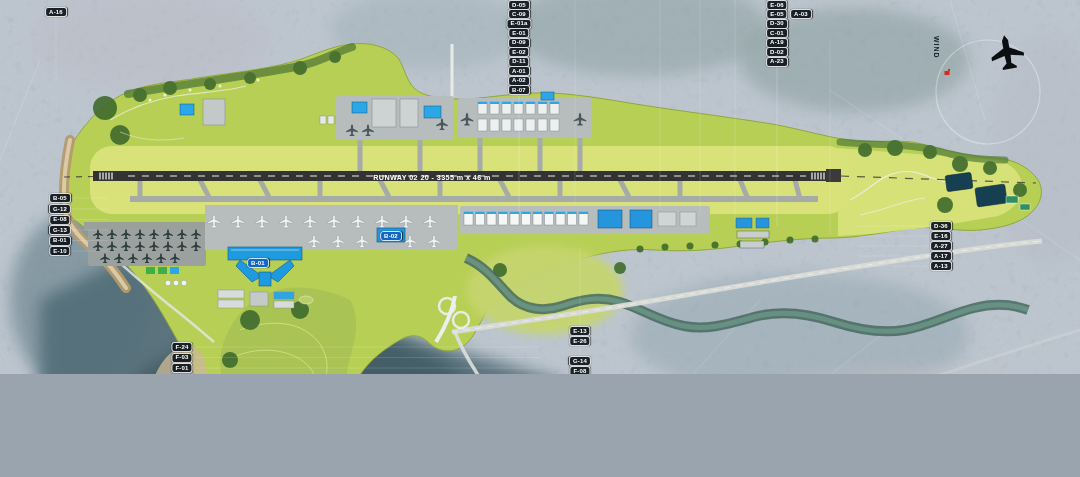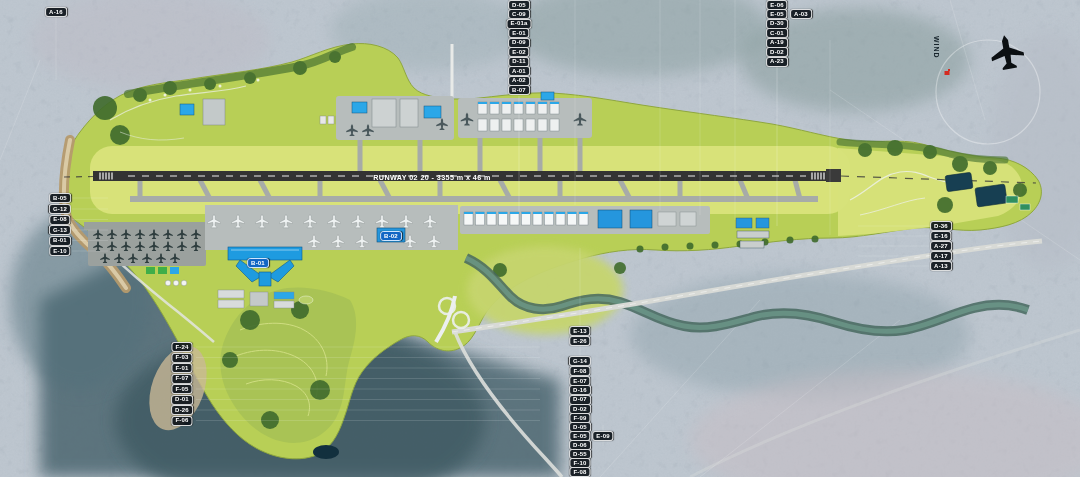--- a/index.html
+++ b/index.html
@@ -1,16 +1,16 @@
 <!DOCTYPE html>
 <html><head>
 <meta charset="utf-8">
 <style>
   html,body{margin:0;padding:0;background:#9aa4ae;}
-  .stage{position:relative;width:1080px;height:477px;overflow:hidden;
+  .stage{position:relative;width:1080px;height:374px;overflow:hidden;
          font-family:"Liberation Sans",sans-serif;}
   .stage svg{position:absolute;left:0;top:0;}
   #label-layer{position:absolute;left:0;top:0;width:1080px;height:477px;pointer-events:none;}
   .pill{
     position:absolute;transform:translate(-50%,-50%);
     background:rgba(13,19,26,0.92);color:#fff;
     border:0.5px solid rgba(255,255,255,0.85);
     border-radius:3px;padding:0.5px 3px;
     font:bold 6px/7px "Liberation Sans",sans-serif;
     letter-spacing:0.2px;white-space:nowrap;

